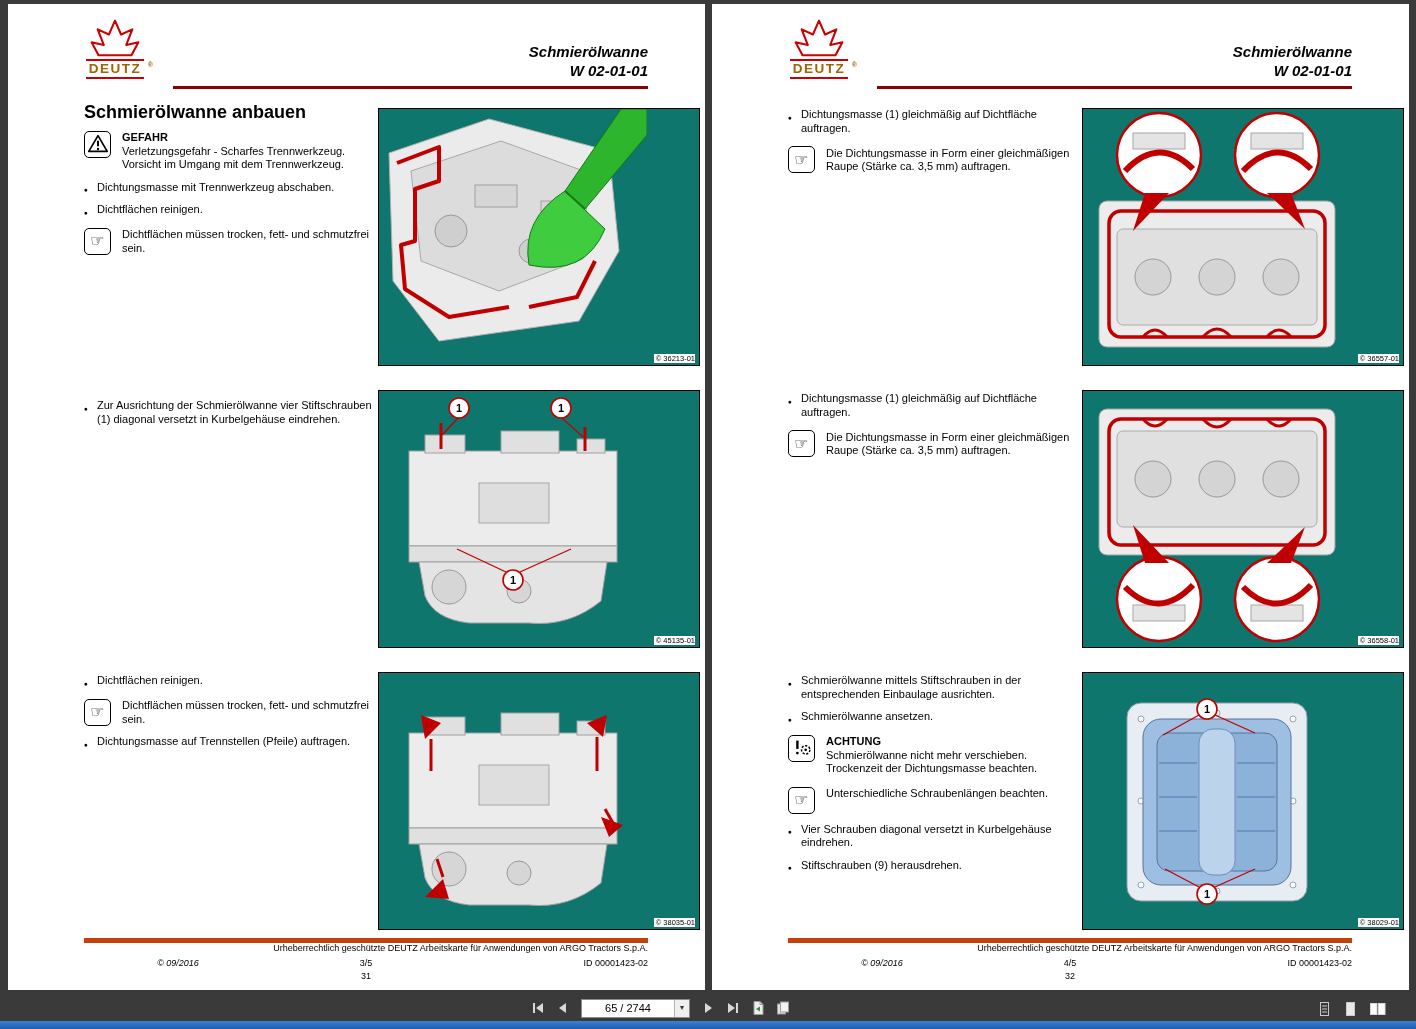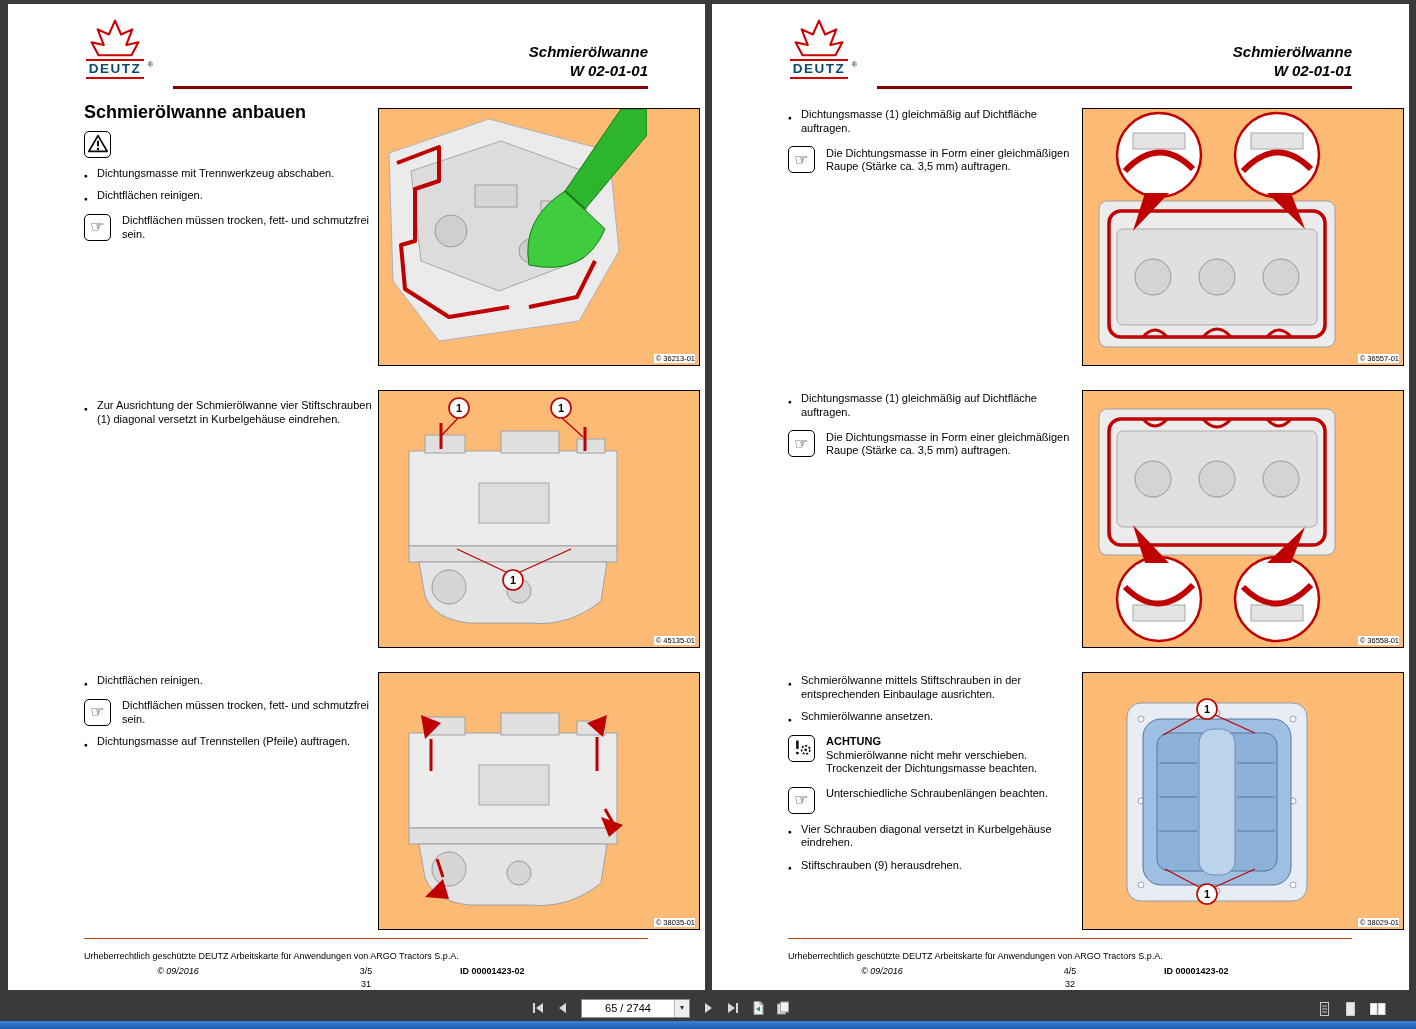--- a/index.html
+++ b/index.html
@@ -20,21 +20,21 @@
   }
   #page-left  { left: 8px; }
   #page-right { left: 712px; }
 
   
   .logo { position:absolute; left:78px; top:14px; width:58px; }
   .logo-mark { display:block; margin:0 auto 1px; width:52px; height:40px; }
   .logo-word {
     position:relative;
     border-top:2px solid #cc0000; border-bottom:2px solid #cc0000;
-    color:#0c4a6e; font-weight:bold; font-size:13.5px; letter-spacing:1.5px;
+    color:#a16207; font-weight:bold; font-size:13.5px; letter-spacing:1.5px;
     text-align:center; padding:0 1px; line-height:16px;
   }
   .logo-word .reg { position:absolute; right:-9px; top:-4px; font-size:7px; letter-spacing:0; }
   .page-header { position:absolute; right:57px; top:38px; text-align:right; }
   .h-title, .h-code { font-size:15px; font-weight:bold; line-height:19px;font-style:italic; }
   .header-rule { position:absolute; left:165px; right:57px; top:82px; height:2.5px; background:#8b0000; }
 
   
   .col { position:absolute; left:76px; width:288px; font-size:11px; line-height:13.5px; }
   .section-heading { font-size:18px; font-weight:bold; margin-bottom:4px; }
@@ -45,36 +45,36 @@
     flex:0 0 auto; width:27px; height:27px; border:1.6px solid #000; border-radius:5px;
     display:flex; align-items:center; justify-content:center;
   }
   .hand-glyph { font-size:16px; line-height:1; }
   .alert-title { font-weight:bold; }
   .alert-body, .note-text { padding-top:0.5px; }
 
   
   .figure {
     position:absolute; left:370px; width:322px; height:258px;
-    border:1px solid #000; background:#fdba74;
+    border:1px solid #000; background:#0f766e;
   }
   .figure svg { display:block; }
   .fig-credit {
     position:absolute; right:4px; bottom:2px; font-size:7.5px; background:#fff; padding-left:2px;
   }
   .fig-top { top:104px; } .fig-mid { top:386px; } .fig-bot { top:668px; }
   .col-top { top:102px; } .col-mid { top:386px; } .col-bot { top:668px; }
 
   
   .page-footer { position:absolute; left:76px; width:564px; top:934px; font-size:9px; }
-  .copyright { text-align:left; border-top:1px solid #c2410c; padding-top:12px; }
+  .copyright { text-align:right; border-top:5px solid #c2410c; padding-top:0; }
   .meta-row { display:flex; margin-top:5px; }
   .meta-row > span:nth-child(1) { flex:1; text-align:center;font-style:italic; }
   .meta-row > span:nth-child(2) { flex:1; text-align:center; }
-  .meta-row > span:nth-child(3) { flex:1; text-align:left;font-weight:bold; }
+  .meta-row > span:nth-child(3) { flex:1; text-align:right; }
   .page-num { text-align:center; margin-top:3px; }
 
   
   .bottom-bar { position:absolute; left:0; right:16px; top:996px; height:25px; }
   .nav-group { position:absolute; left:528px; top:2px; display:flex; gap:5px; align-items:center; }
   .view-group { position:absolute; right:11px; top:3px; display:flex; gap:7px; align-items:center; }
   .tb-btn {
     background:transparent; border:none; padding:2px; cursor:pointer;
     display:flex; align-items:center; justify-content:center;
   }
@@ -117,20 +117,24 @@
 
   <div class="col col-top">
     <div class="section-heading">Schmierölwanne anbauen</div>
     <div class="alert">
       <div class="icon-box">
         <svg viewBox="0 0 26 26" width="24" height="24">
           <path d="M13,4 L23,21 H3 Z" fill="none" stroke="#000" stroke-width="1.8" stroke-linejoin="round"></path>
           <line x1="13" y1="9.5" x2="13" y2="15.5" stroke="#000" stroke-width="2.2"></line>
           <circle cx="13" cy="18.4" r="1.3"></circle>
         </svg>
+      </div>
+      <div class="alert-body">
+        <div class="alert-title">GEFAHR</div>
+        <div>Verletzungsgefahr - Scharfes Trennwerkzeug. Vorsicht im Umgang mit dem Trennwerkzeug.</div>
       </div>
     </div>
     <div class="bullet">Dichtungsmasse mit Trennwerkzeug abschaben.</div>
     <div class="bullet">Dichtflächen reinigen.</div>
     <div class="note">
       <div class="icon-box">
         <span class="hand-glyph">☞</span>
       </div>
       <div class="note-text">Dichtflächen müssen trocken, fett- und schmutzfrei sein.</div>
     </div>

